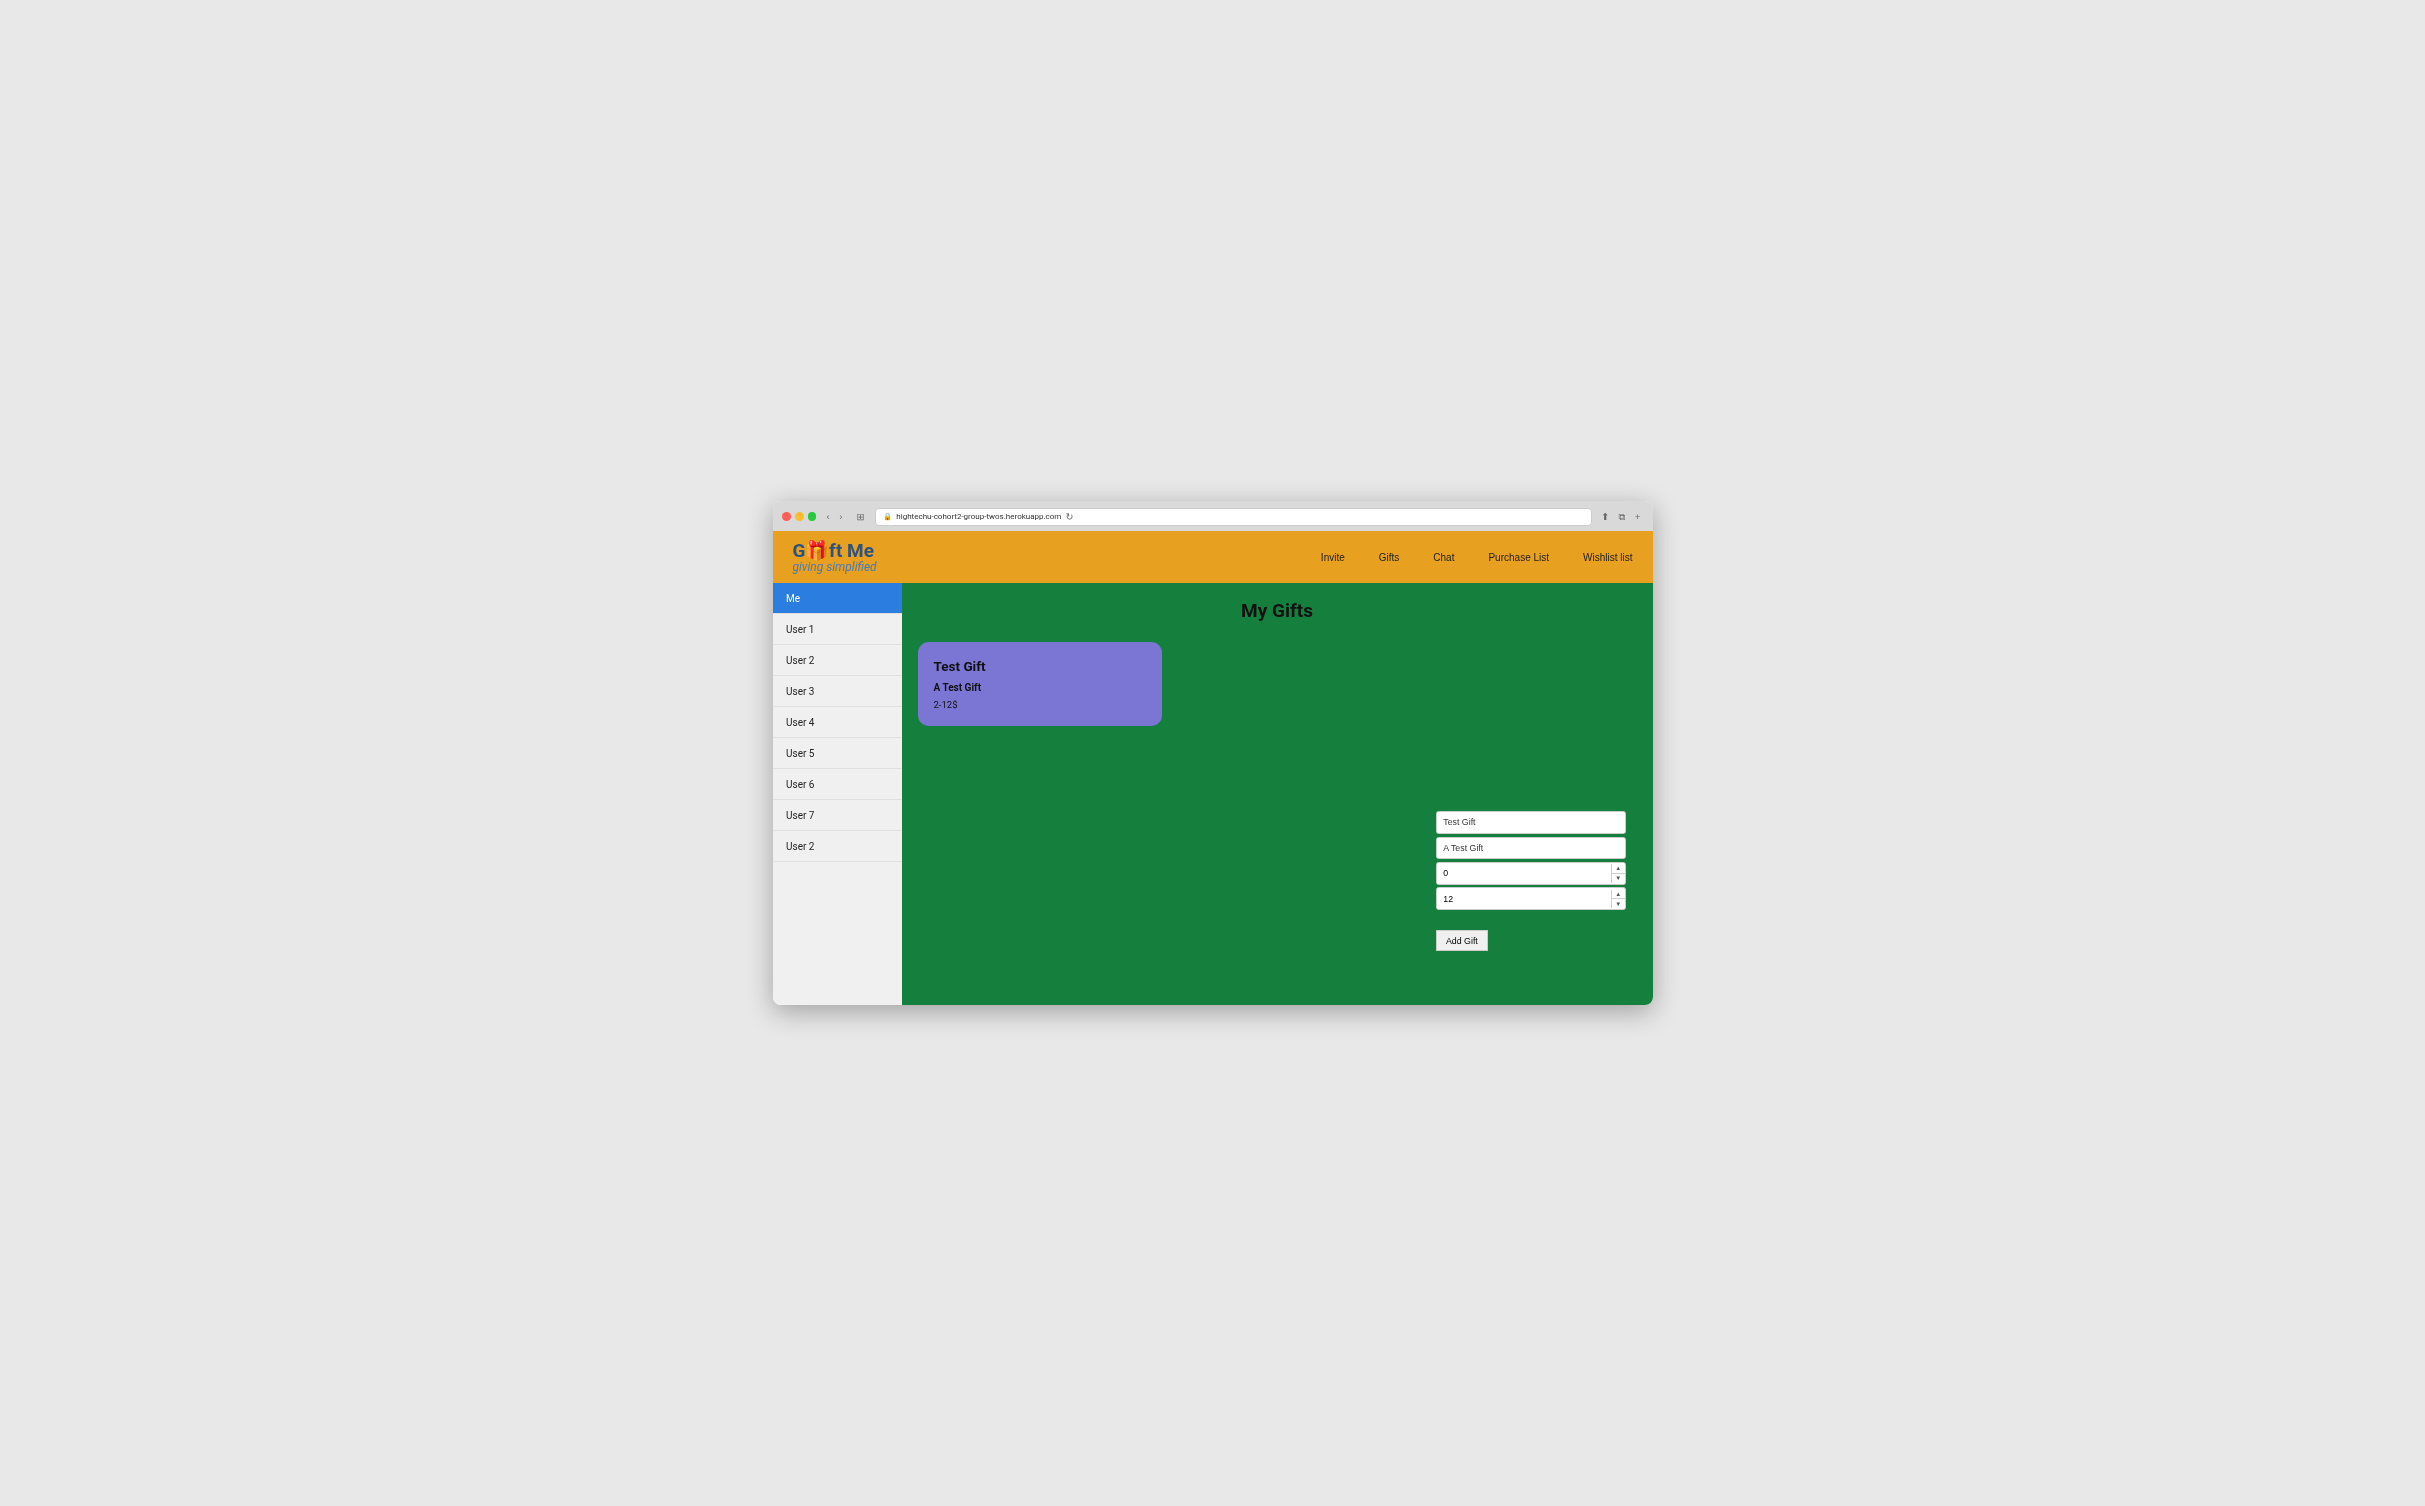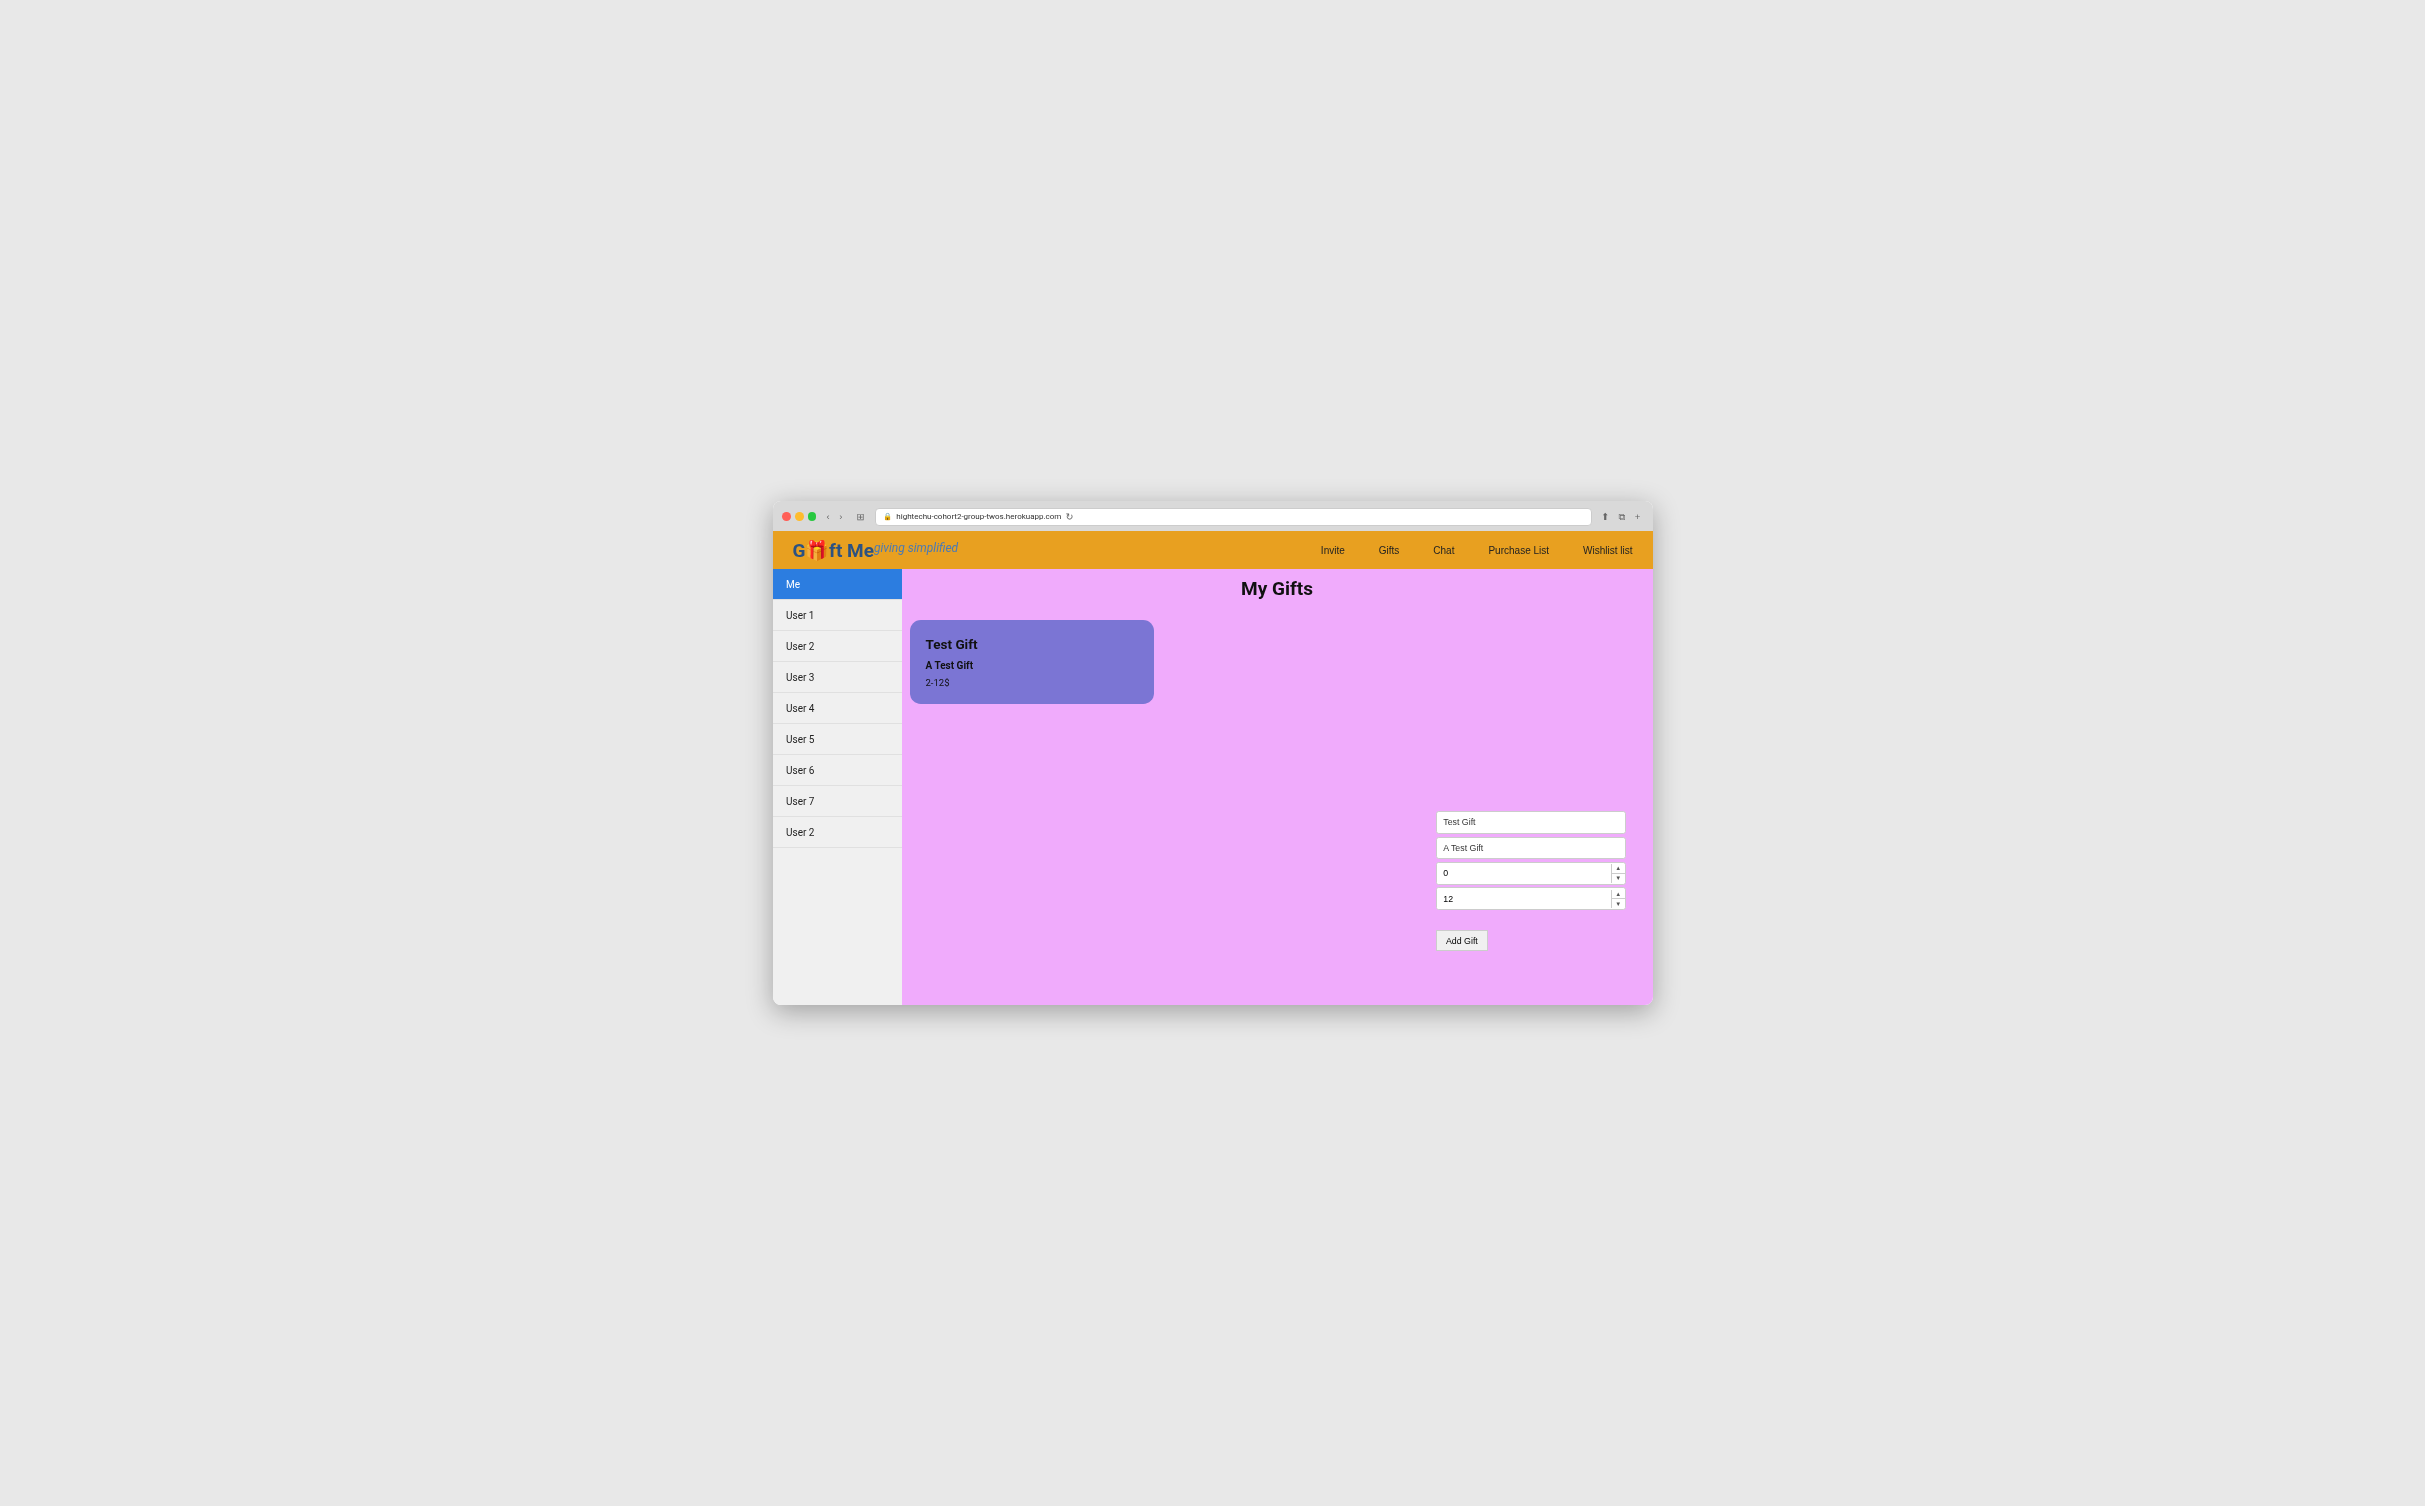--- a/index.html
+++ b/index.html
@@ -125,21 +125,21 @@
     .navbar {
       background: #e8a020;
       padding: 9.5px 20px;
       display: flex;
       align-items: center;
       justify-content: space-between;
     }
 
     .logo {
       display: flex;
-      flex-direction: row;
+      flex-direction: column;
     }
 
     .logo-title {
       font-size: 19px;
       font-weight: bold;
       color: #2c5282;
       line-height: 1;
     }
 
     .logo-subtitle {
@@ -186,22 +186,22 @@
     }
 
     .sidebar-item.active {
       background: #2c7de0;
       color: #fff;
     }
 
     
     .main {
       flex: 1;
-      padding: 8px;
-      background: #f0abfc;
+      padding: 16px;
+      background: #15803d;
       position: relative;
     }
 
     .page-title {
       text-align: center;
       font-size: 19px;
       font-weight: bold;
       margin-bottom: 20px;
       color: #111;
     }

